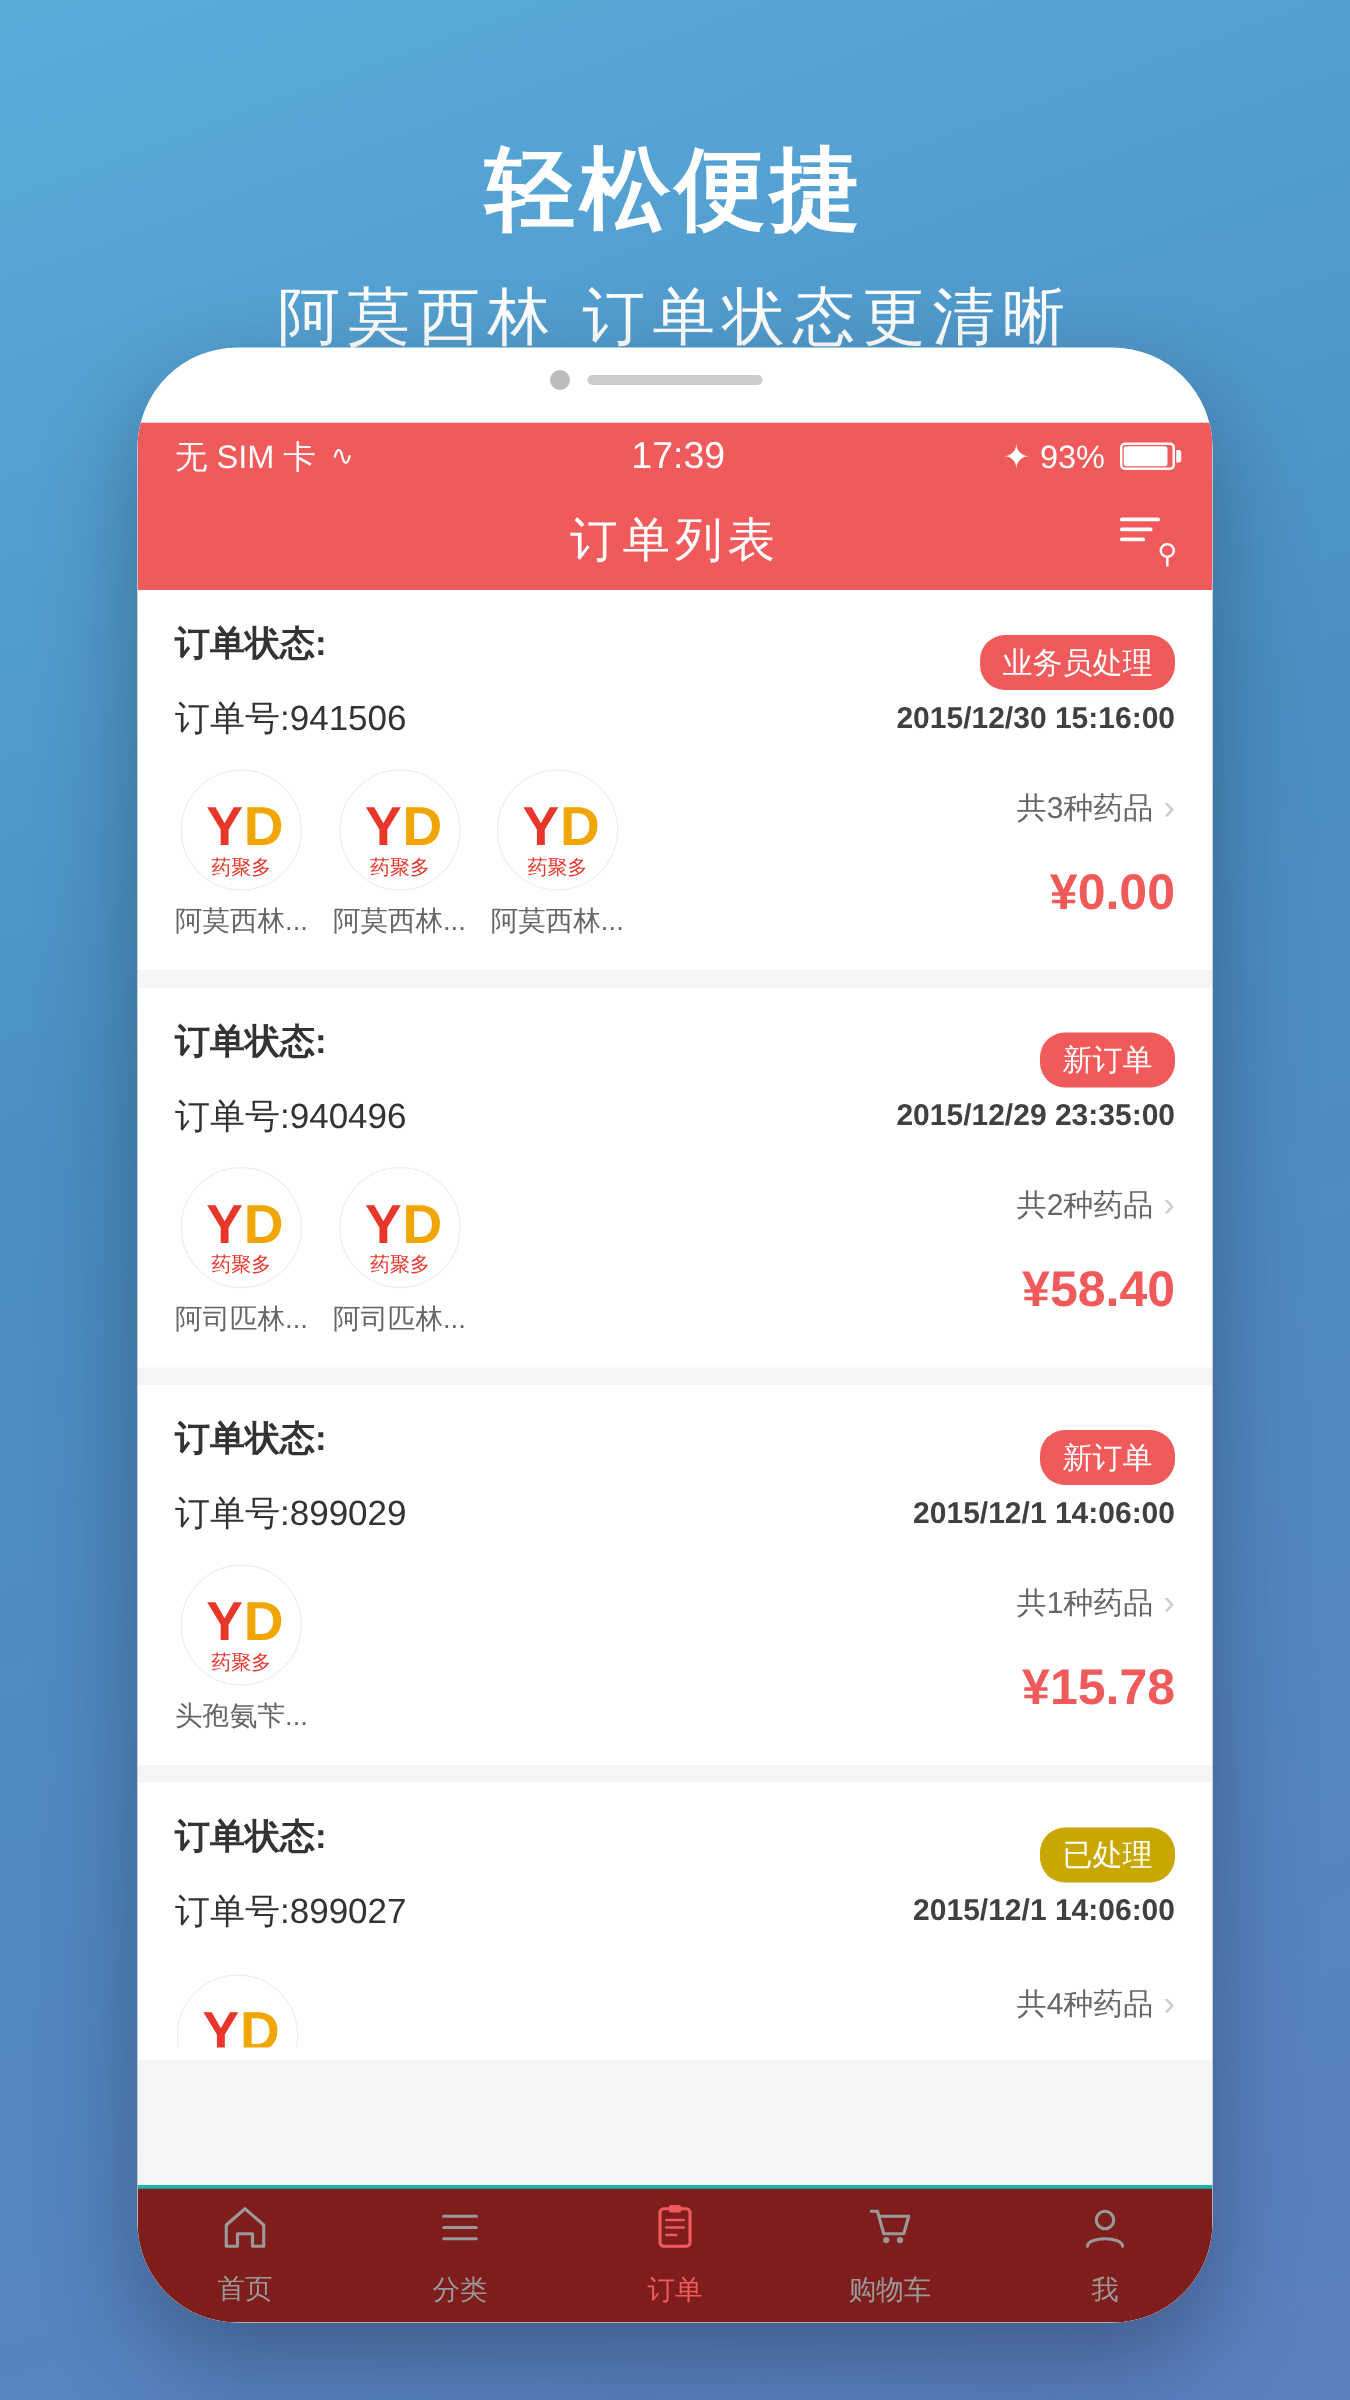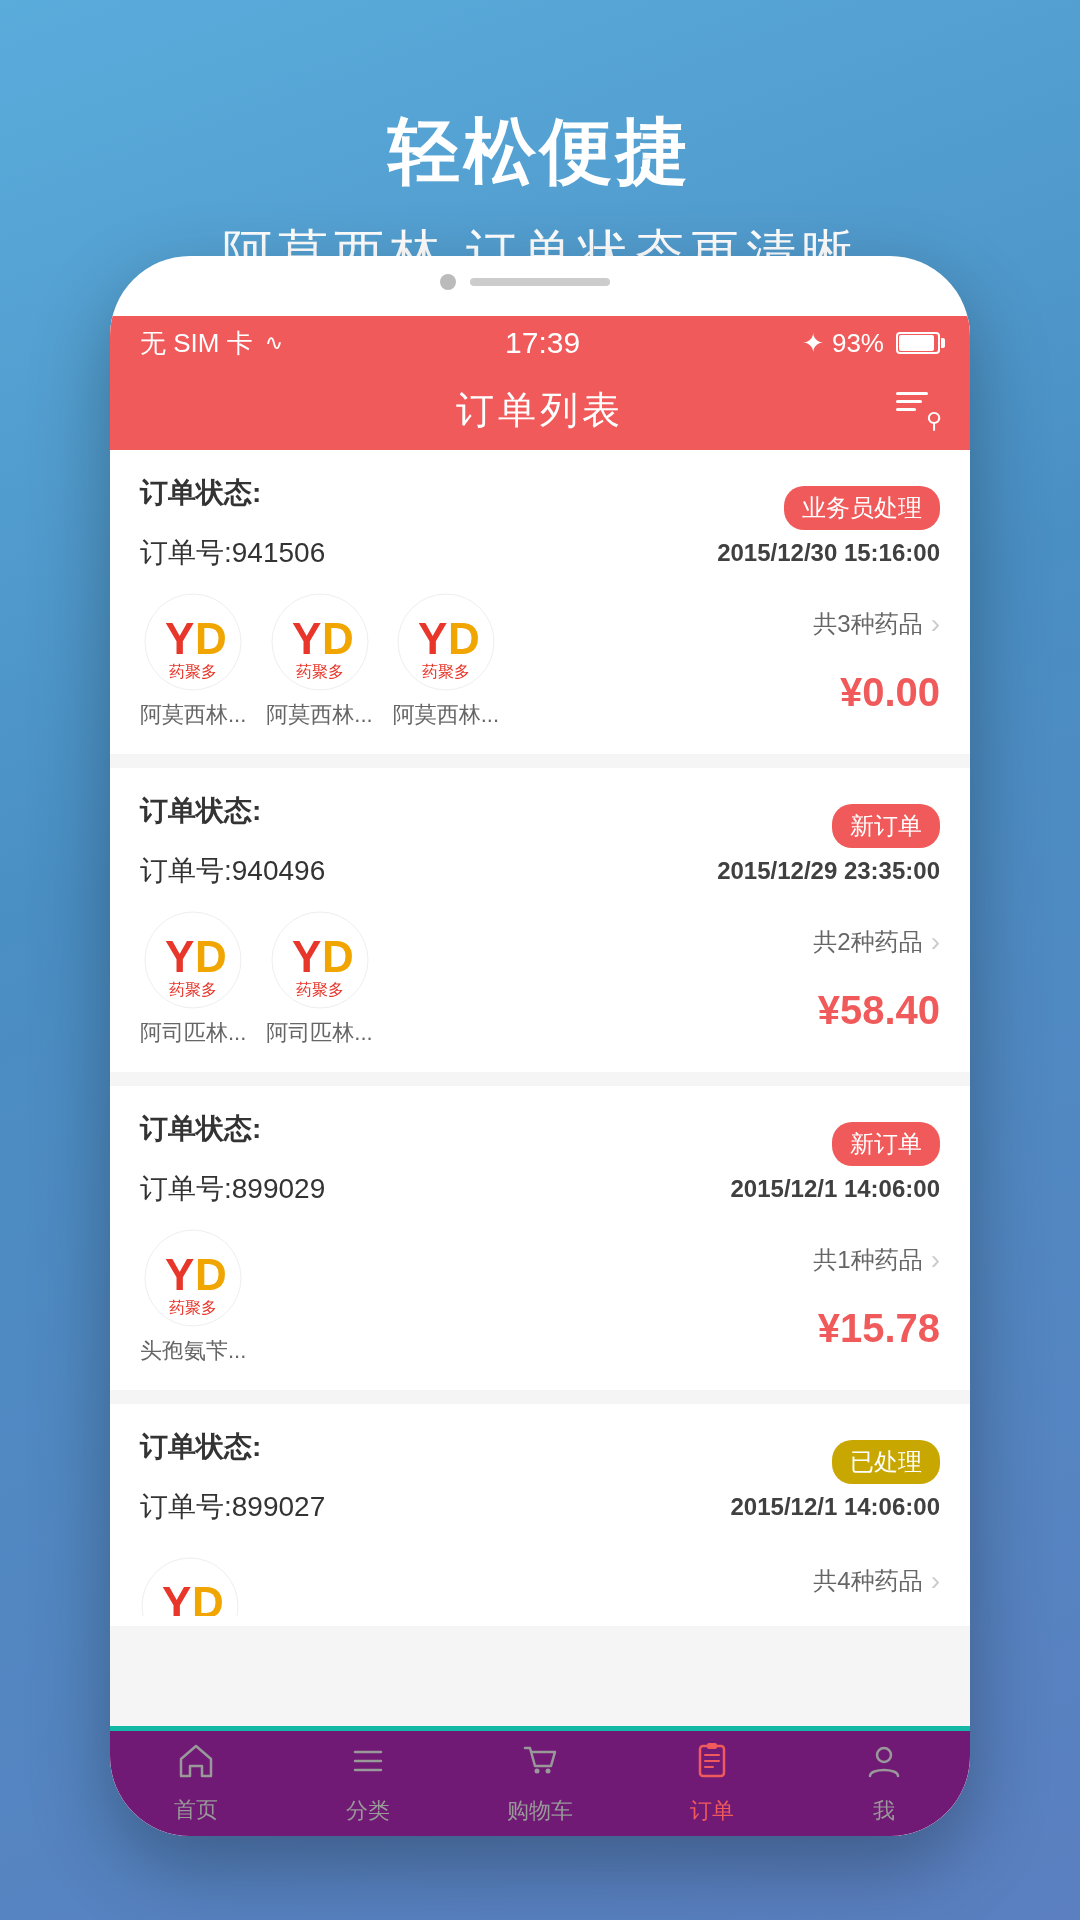--- a/index.html
+++ b/index.html
@@ -24,21 +24,21 @@
       margin-bottom: 20px;
     }
     .hero-subtitle {
       font-size: 50px;
       font-weight: 400;
       letter-spacing: 6px;
     }
 
     .phone-frame {
       position: absolute;
-      top: 256px;
+      top: 278px;
       left: 50%;
       transform: translateX(-50%);
       width: 860px;
       height: 1580px;
       background: white;
       border-radius: 80px;
       box-shadow: 0 30px 80px rgba(0,0,0,0.3);
       overflow: hidden;
     }
 
@@ -296,28 +296,27 @@
     }
 
     .order-price {
       font-size: 40px;
       font-weight: 600;
       color: #f05a5a;
     }
 
     
     .tab-bar {
-      background: #701a75;
+      background: #7f1d1d;
       height: 110px;
       display: flex;
       align-items: center;
       justify-content: space-around;
-      border-top: 5px solid #14b8a6;
+      border-top: 3px solid #14b8a6;
       flex-shrink: 0;
-      font-family: Liberation Serif, serif;
     }
 
     .tab-item {
       display: flex;
       flex-direction: column;
       align-items: center;
       gap: 6px;
       cursor: pointer;
       flex: 1;
     }
@@ -570,46 +569,46 @@
           <svg width="38" height="38" viewBox="0 0 38 38" xmlns="http://www.w3.org/2000/svg">
             <line x1="6" y1="10" x2="32" y2="10" stroke="#999" stroke-width="2.5" stroke-linecap="round"></line>
             <line x1="6" y1="19" x2="32" y2="19" stroke="#999" stroke-width="2.5" stroke-linecap="round"></line>
             <line x1="6" y1="28" x2="32" y2="28" stroke="#999" stroke-width="2.5" stroke-linecap="round"></line>
           </svg>
         </div>
         <span class="tab-label">分类</span>
       </div>
 
       <div class="tab-item">
-        <div class="tab-icon">
-          <svg width="38" height="38" viewBox="0 0 38 38" xmlns="http://www.w3.org/2000/svg">
-            <path d="M4 6 L9 6 L14 24 L30 24 L34 10 L11 10" fill="none" stroke="#999" stroke-width="2.5" stroke-linecap="round" stroke-linejoin="round"></path>
-            <circle cx="16" cy="29" r="2.5" fill="#999"></circle>
-            <circle cx="27" cy="29" r="2.5" fill="#999"></circle>
-          </svg>
-        </div>
-        <span class="tab-label">购物车</span>
-      </div>
-
-      <div class="tab-item">
         <div class="tab-icon active">
           <svg width="38" height="38" viewBox="0 0 38 38" xmlns="http://www.w3.org/2000/svg">
             <rect x="7" y="4" width="24" height="30" rx="3" fill="none" stroke="#f05a5a" stroke-width="2.5"></rect>
             <line x1="12" y1="13" x2="26" y2="13" stroke="#f05a5a" stroke-width="2" stroke-linecap="round"></line>
             <line x1="12" y1="19" x2="26" y2="19" stroke="#f05a5a" stroke-width="2" stroke-linecap="round"></line>
             <line x1="12" y1="25" x2="20" y2="25" stroke="#f05a5a" stroke-width="2" stroke-linecap="round"></line>
             <rect x="14" y="1" width="10" height="6" rx="2" fill="#f05a5a"></rect>
           </svg>
         </div>
         <span class="tab-label active">订单</span>
       </div>
 
       <div class="tab-item">
         <div class="tab-icon">
           <svg width="38" height="38" viewBox="0 0 38 38" xmlns="http://www.w3.org/2000/svg">
+            <path d="M4 6 L9 6 L14 24 L30 24 L34 10 L11 10" fill="none" stroke="#999" stroke-width="2.5" stroke-linecap="round" stroke-linejoin="round"></path>
+            <circle cx="16" cy="29" r="2.5" fill="#999"></circle>
+            <circle cx="27" cy="29" r="2.5" fill="#999"></circle>
+          </svg>
+        </div>
+        <span class="tab-label">购物车</span>
+      </div>
+
+      <div class="tab-item">
+        <div class="tab-icon">
+          <svg width="38" height="38" viewBox="0 0 38 38" xmlns="http://www.w3.org/2000/svg">
             <circle cx="19" cy="13" r="7" fill="none" stroke="#999" stroke-width="2.5"></circle>
             <path d="M5 34 C5 26 33 26 33 34" fill="none" stroke="#999" stroke-width="2.5" stroke-linecap="round"></path>
           </svg>
         </div>
         <span class="tab-label">我</span>
       </div>
 
     </div>
   </div>
 </div>

